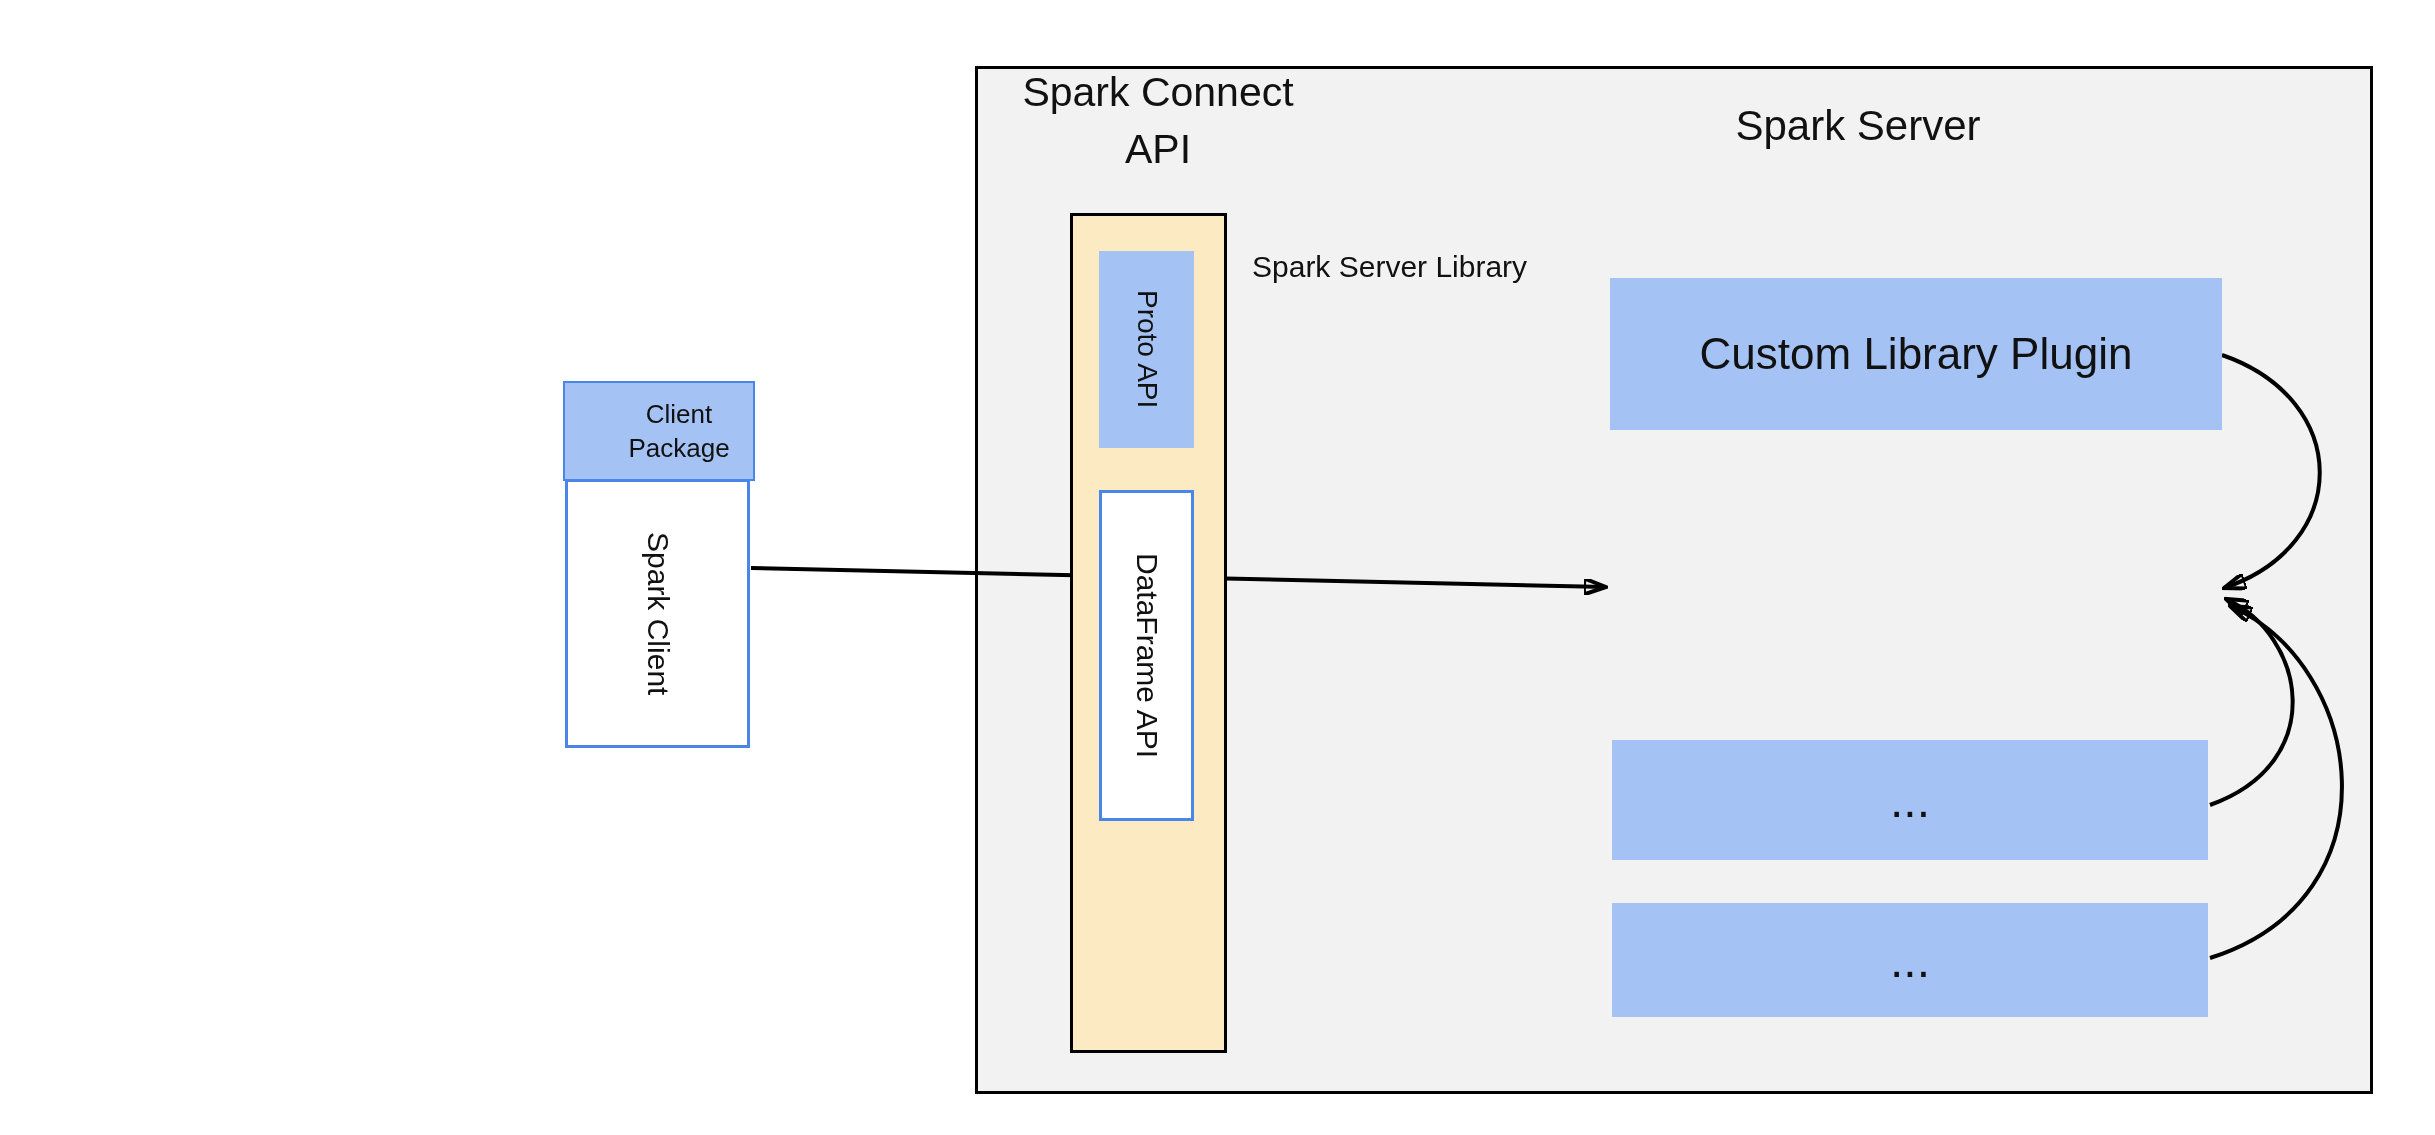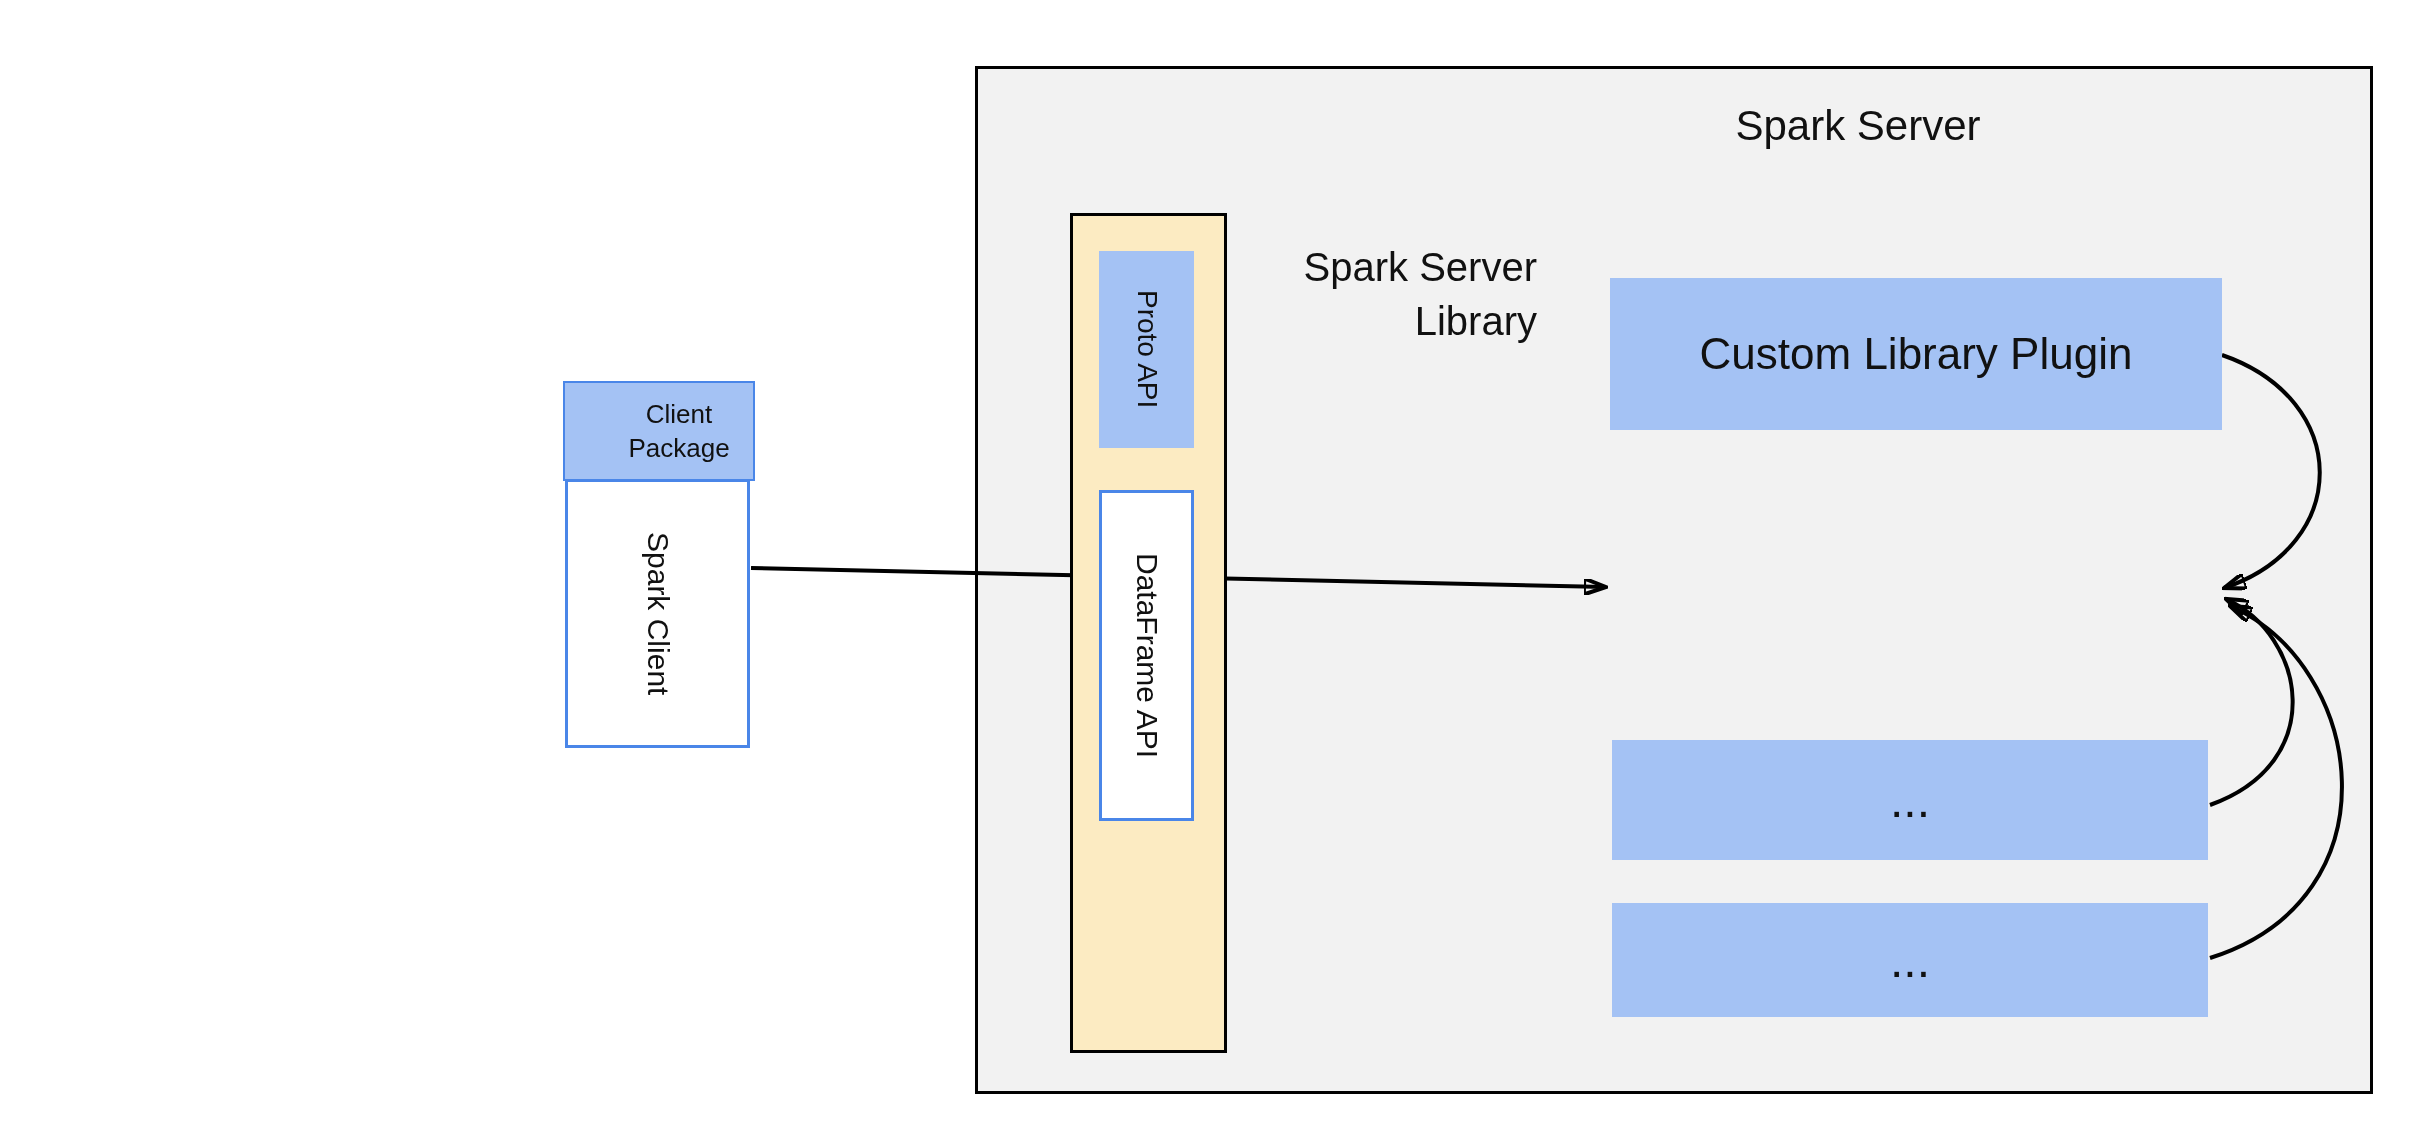--- a/index.html
+++ b/index.html
@@ -117,22 +117,22 @@
     font-size: 30px;
   }
   .vtext {
     writing-mode: vertical-rl;
     white-space: nowrap;
   }
   .server-library-label {
     left: 1252px; top: 240px;
     width: 285px;
     z-index: 10;
-    font-size: 40px; line-height: 54px;
-    text-align: right;
+    font-size: 30px; line-height: 54px;
+    text-align: left;
   }
 
   
   .server-title {
     left: 1538px; top: 102px;
     width: 640px;
     z-index: 10;
     text-align: center;
     font-weight: normal;
     font-size: 42px;
@@ -190,20 +190,21 @@
 
 
   <div class="abs client-package">
     <div class="inner">Client Package</div>
   </div>
 
   <div class="abs spark-client">
     <span class="vtext">Spark Client</span>
   </div>
 
+  <div class="abs connect-api-label">Spark Connect API</div>
 
   <div class="abs yellow-box"></div>
 
   <div class="abs proto-api">
     <span class="vtext">Proto API</span>
   </div>
 
   <div class="abs dataframe-api">
     <span class="vtext">DataFrame API</span>
   </div>

